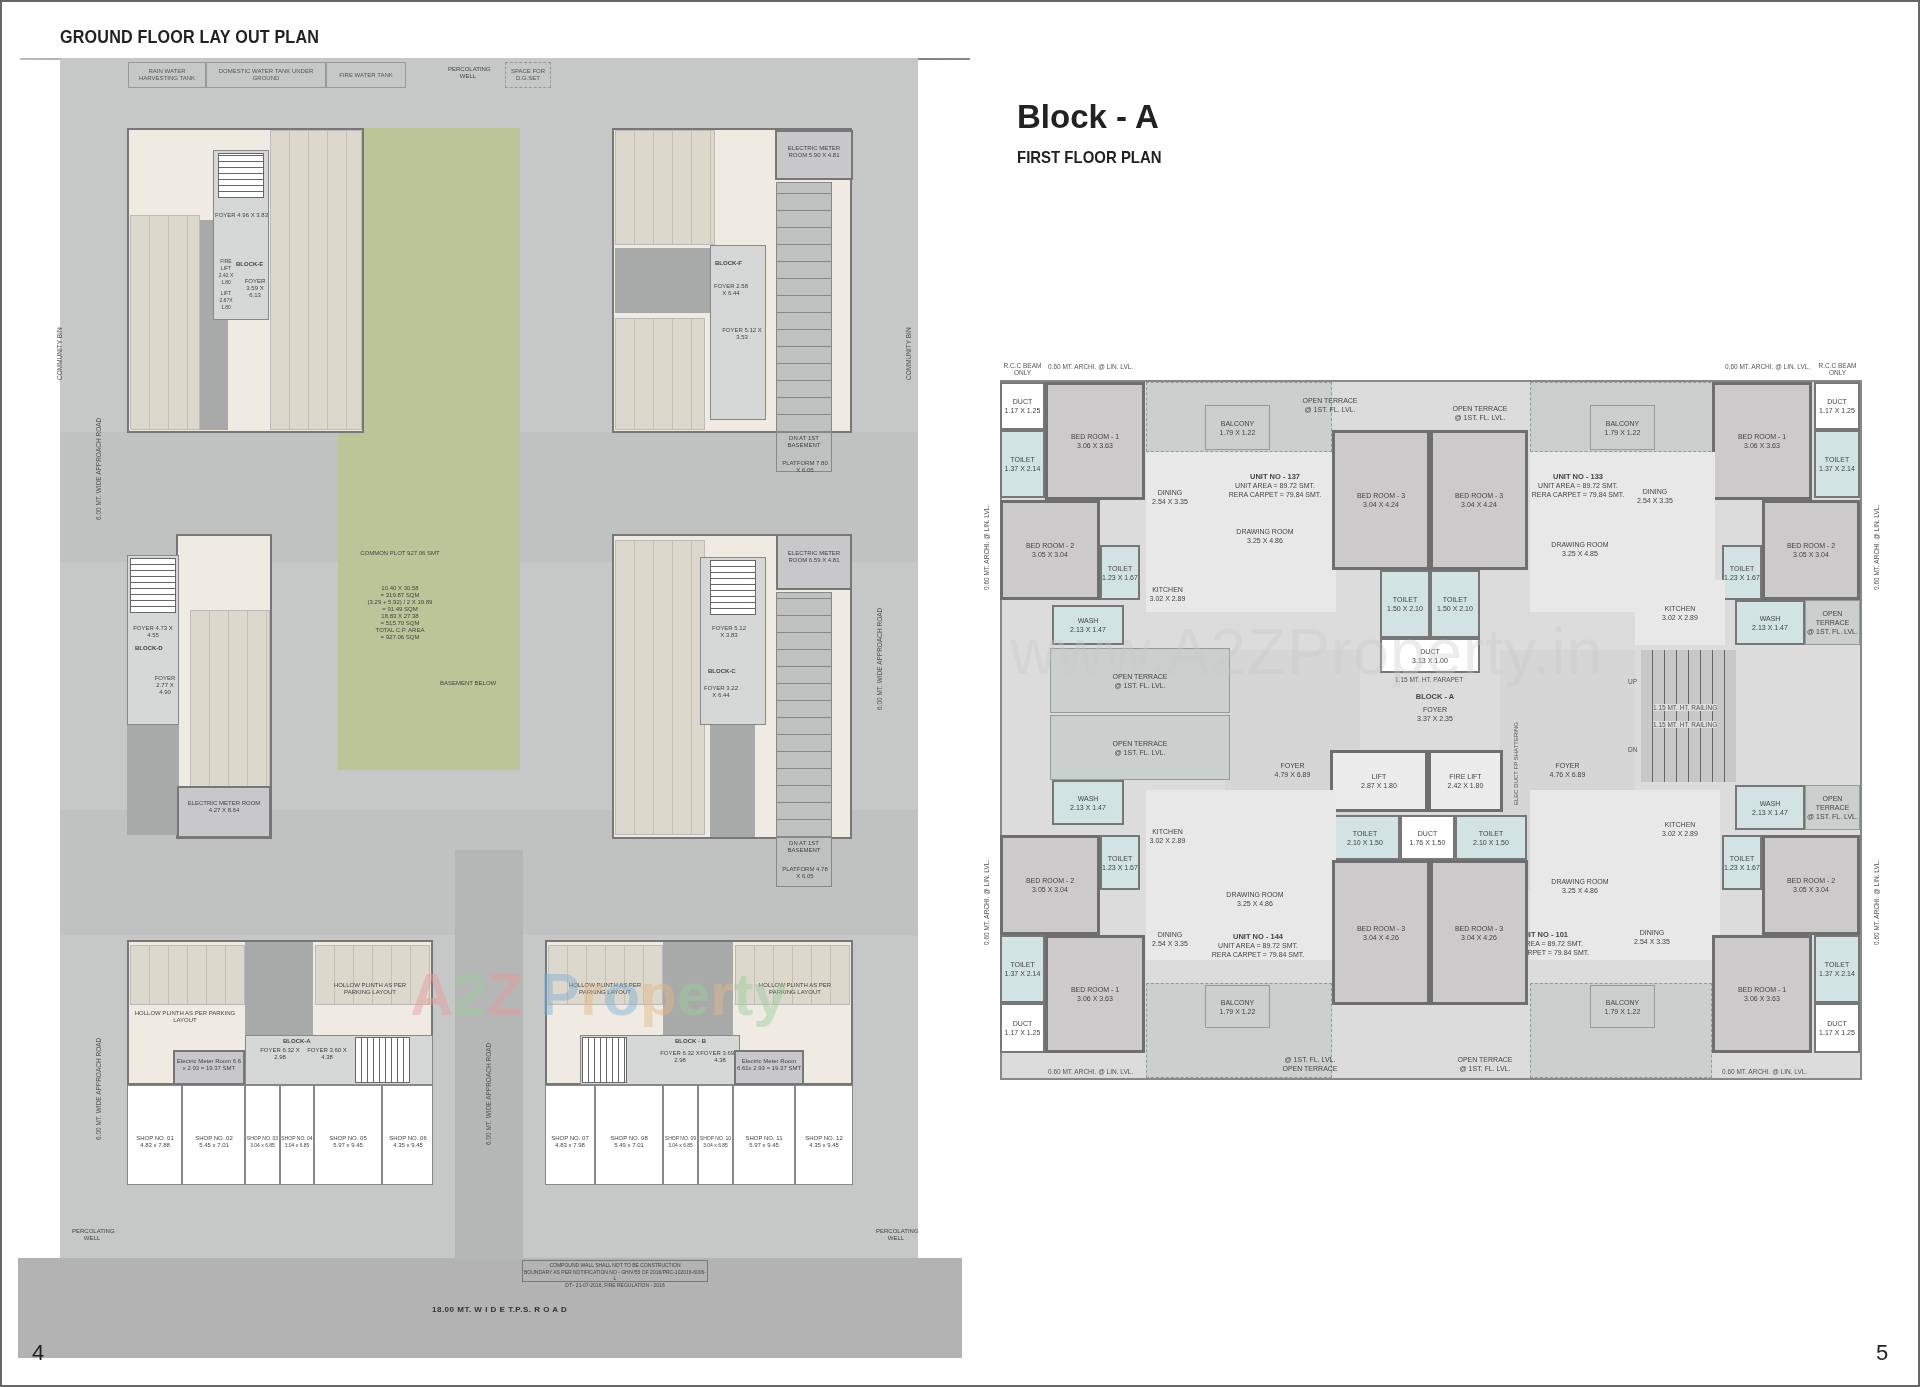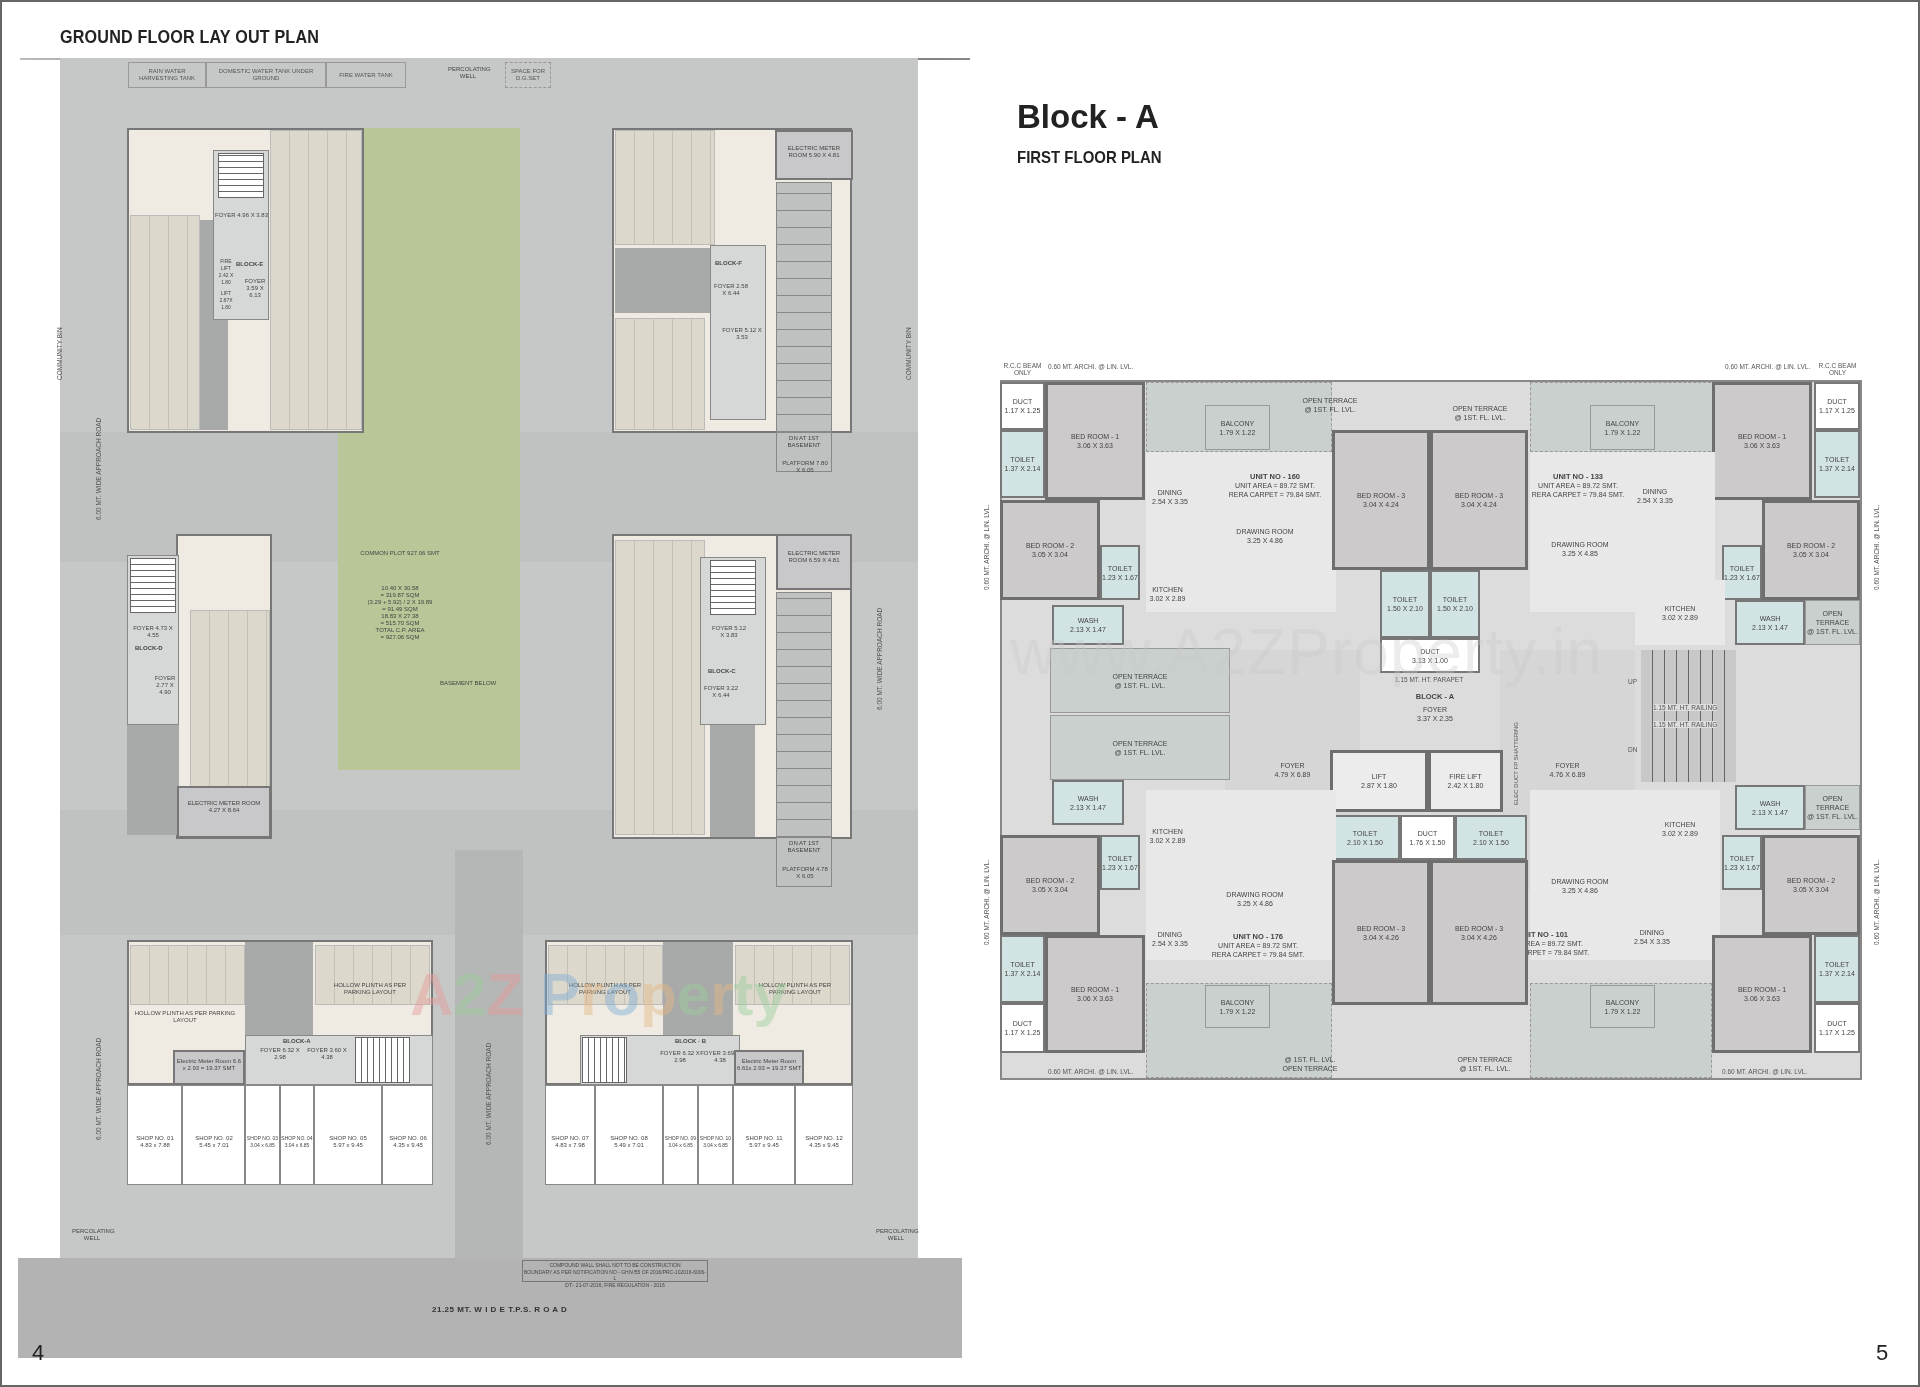--- a/index.html
+++ b/index.html
@@ -239,21 +239,21 @@
   <div class="vdim" style="left:56px;top:380px">COMMUNITY BIN</div>
   <div class="vdim" style="left:905px;top:380px">COMMUNITY BIN</div>
   <div class="lbl" style="left:72px;top:1228px;width:40px;white-space:normal">PERCOLATING WELL</div>
   <div class="lbl" style="left:876px;top:1228px;width:40px;white-space:normal">PERCOLATING WELL</div>
 
   <div class="abs" style="left:522px;top:1260px;width:186px;height:22px;border:1px solid #777;font-size:5px;text-align:center;line-height:6.5px;color:#444;padding-top:1px">
     <div>COMPOUND WALL SHALL NOT TO BE CONSTRUCTION</div>
     <div>BOUNDARY AS PER NOTIFICATION NO - GH/V/55 OF 2016/PRC-102016-6006-L</div>
     <div>DT:- 21-07-2016, FIRE REGULATION - 2016</div>
   </div>
-  <div class="abs" style="left:432px;top:1305px;font-size:8px;font-weight:bold;color:#333;letter-spacing:0.5px">21.25 MT. W I D E T.P.S. R O A D</div>
+  <div class="abs" style="left:432px;top:1305px;font-size:8px;font-weight:bold;color:#333;letter-spacing:0.5px">18.00 MT. W I D E T.P.S. R O A D</div>
 
   <div class="wm2" style="left:410px;top:960px;color:#e89b9b">A<span style="color:#9bcf9b">2</span>Z <span style="color:#7faed6">P</span><span style="color:#e6b985">r</span><span style="color:#7faed6">o</span><span style="color:#e6b985">p</span><span style="color:#9bcf9b">e</span><span style="color:#e6b985">r</span><span style="color:#9bcf9b">ty</span></div>
 
   <div class="pagenum" style="left:32px;top:1340px">4</div>
 </div>
 
 <div>
   <div class="blk-title">Block - A</div>
   <div class="blk-sub">FIRST FLOOR PLAN</div>
 
@@ -282,21 +282,21 @@
     </div>
   <div class="r liv" style="left:1146px;top:452px;width:190px;height:160px"></div>
   <div class="r" style="left:1140px;top:488px;width:60px">
       <span>DINING</span>
       <span>2.54 X 3.35</span>
     </div>
   <div class="r" style="left:1225px;top:527px;width:80px">
       <span>DRAWING ROOM</span>
       <span>3.25 X 4.86</span>
     </div>
-  <div class="unit-lbl" style="left:1225px;top:472px;width:100px"><b>UNIT NO - 160</b><br><span>UNIT AREA = 89.72 SMT.</span><br><span>RERA CARPET = 79.84 SMT.</span></div>
+  <div class="unit-lbl" style="left:1225px;top:472px;width:100px"><b>UNIT NO - 137</b><br><span>UNIT AREA = 89.72 SMT.</span><br><span>RERA CARPET = 79.84 SMT.</span></div>
   <div class="r bed" style="left:1000px;top:500px;width:100px;height:100px">
       <span>BED ROOM - 2</span>
       <span>3.05 X 3.04</span>
     </div>
   <div class="r toi" style="left:1100px;top:545px;width:40px;height:55px">
       <span>TOILET</span>
       <span>1.23 X 1.67</span>
     </div>
   <div class="r" style="left:1140px;top:585px;width:55px">
       <span>KITCHEN</span>
@@ -443,21 +443,21 @@
       <span>3.02 X 2.89</span>
     </div>
   <div class="r" style="left:1215px;top:890px;width:80px">
       <span>DRAWING ROOM</span>
       <span>3.25 X 4.86</span>
     </div>
   <div class="r" style="left:1140px;top:930px;width:60px">
       <span>DINING</span>
       <span>2.54 X 3.35</span>
     </div>
-  <div class="unit-lbl" style="left:1208px;top:932px;width:100px"><b>UNIT NO - 176</b><br><span>UNIT AREA = 89.72 SMT.</span><br><span>RERA CARPET = 79.84 SMT.</span></div>
+  <div class="unit-lbl" style="left:1208px;top:932px;width:100px"><b>UNIT NO - 144</b><br><span>UNIT AREA = 89.72 SMT.</span><br><span>RERA CARPET = 79.84 SMT.</span></div>
   <div class="r bed" style="left:1000px;top:835px;width:100px;height:100px">
       <span>BED ROOM - 2</span>
       <span>3.05 X 3.04</span>
     </div>
   <div class="r toi" style="left:1100px;top:835px;width:40px;height:55px">
       <span>TOILET</span>
       <span>1.23 X 1.67</span>
     </div>
   <div class="r toi" style="left:1000px;top:935px;width:45px;height:68px">
       <span>TOILET</span>

